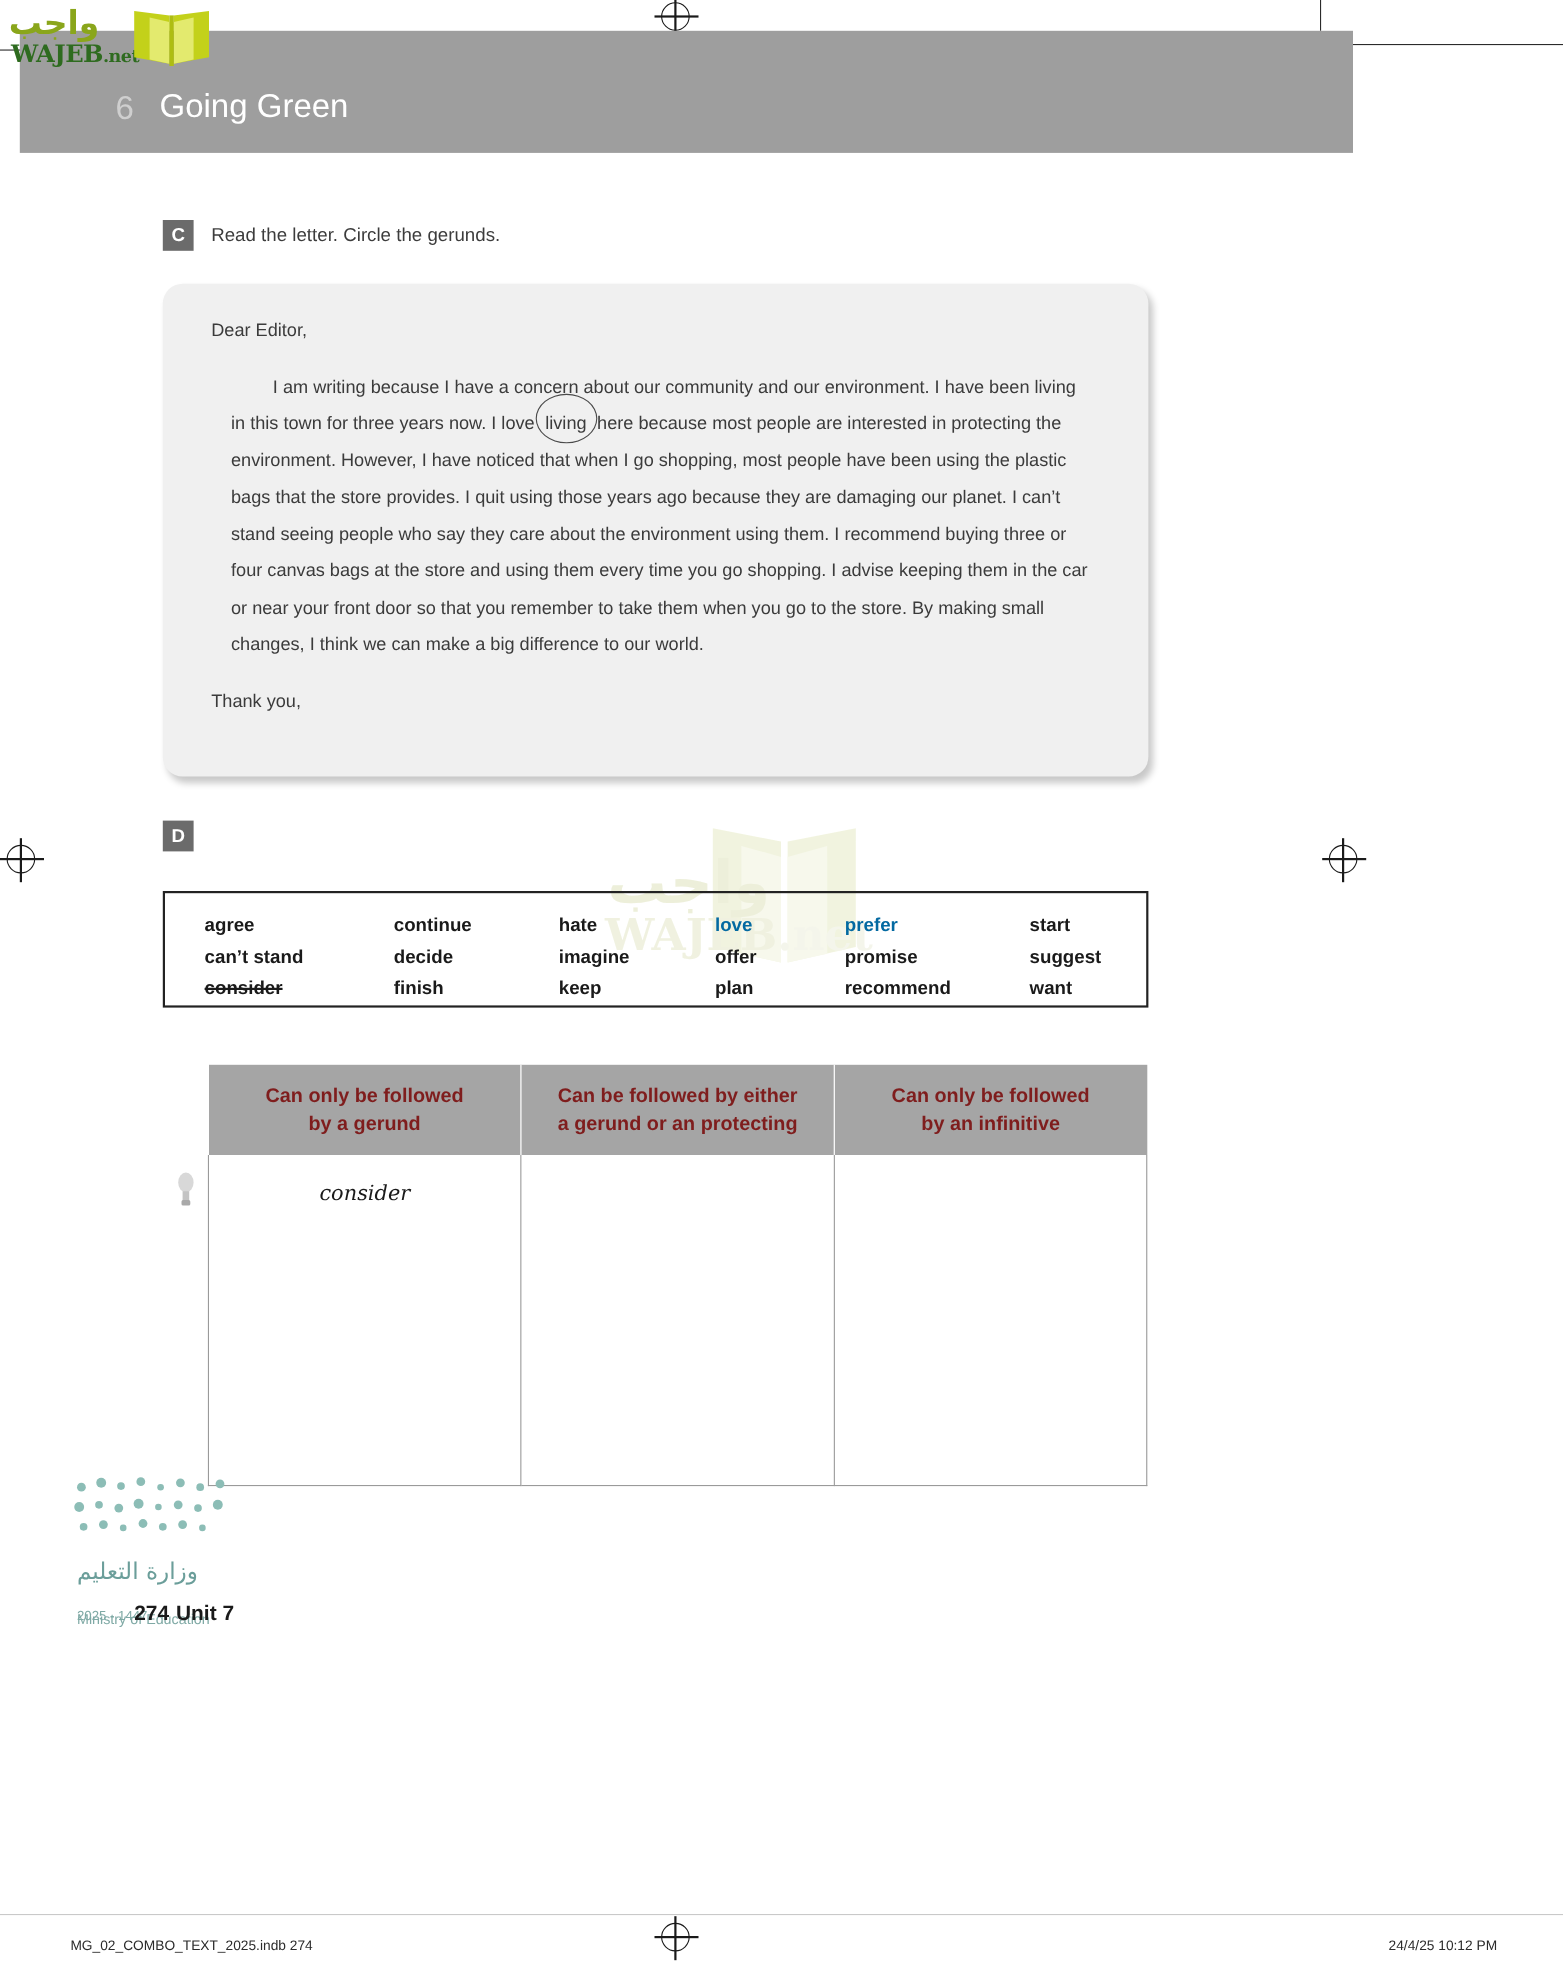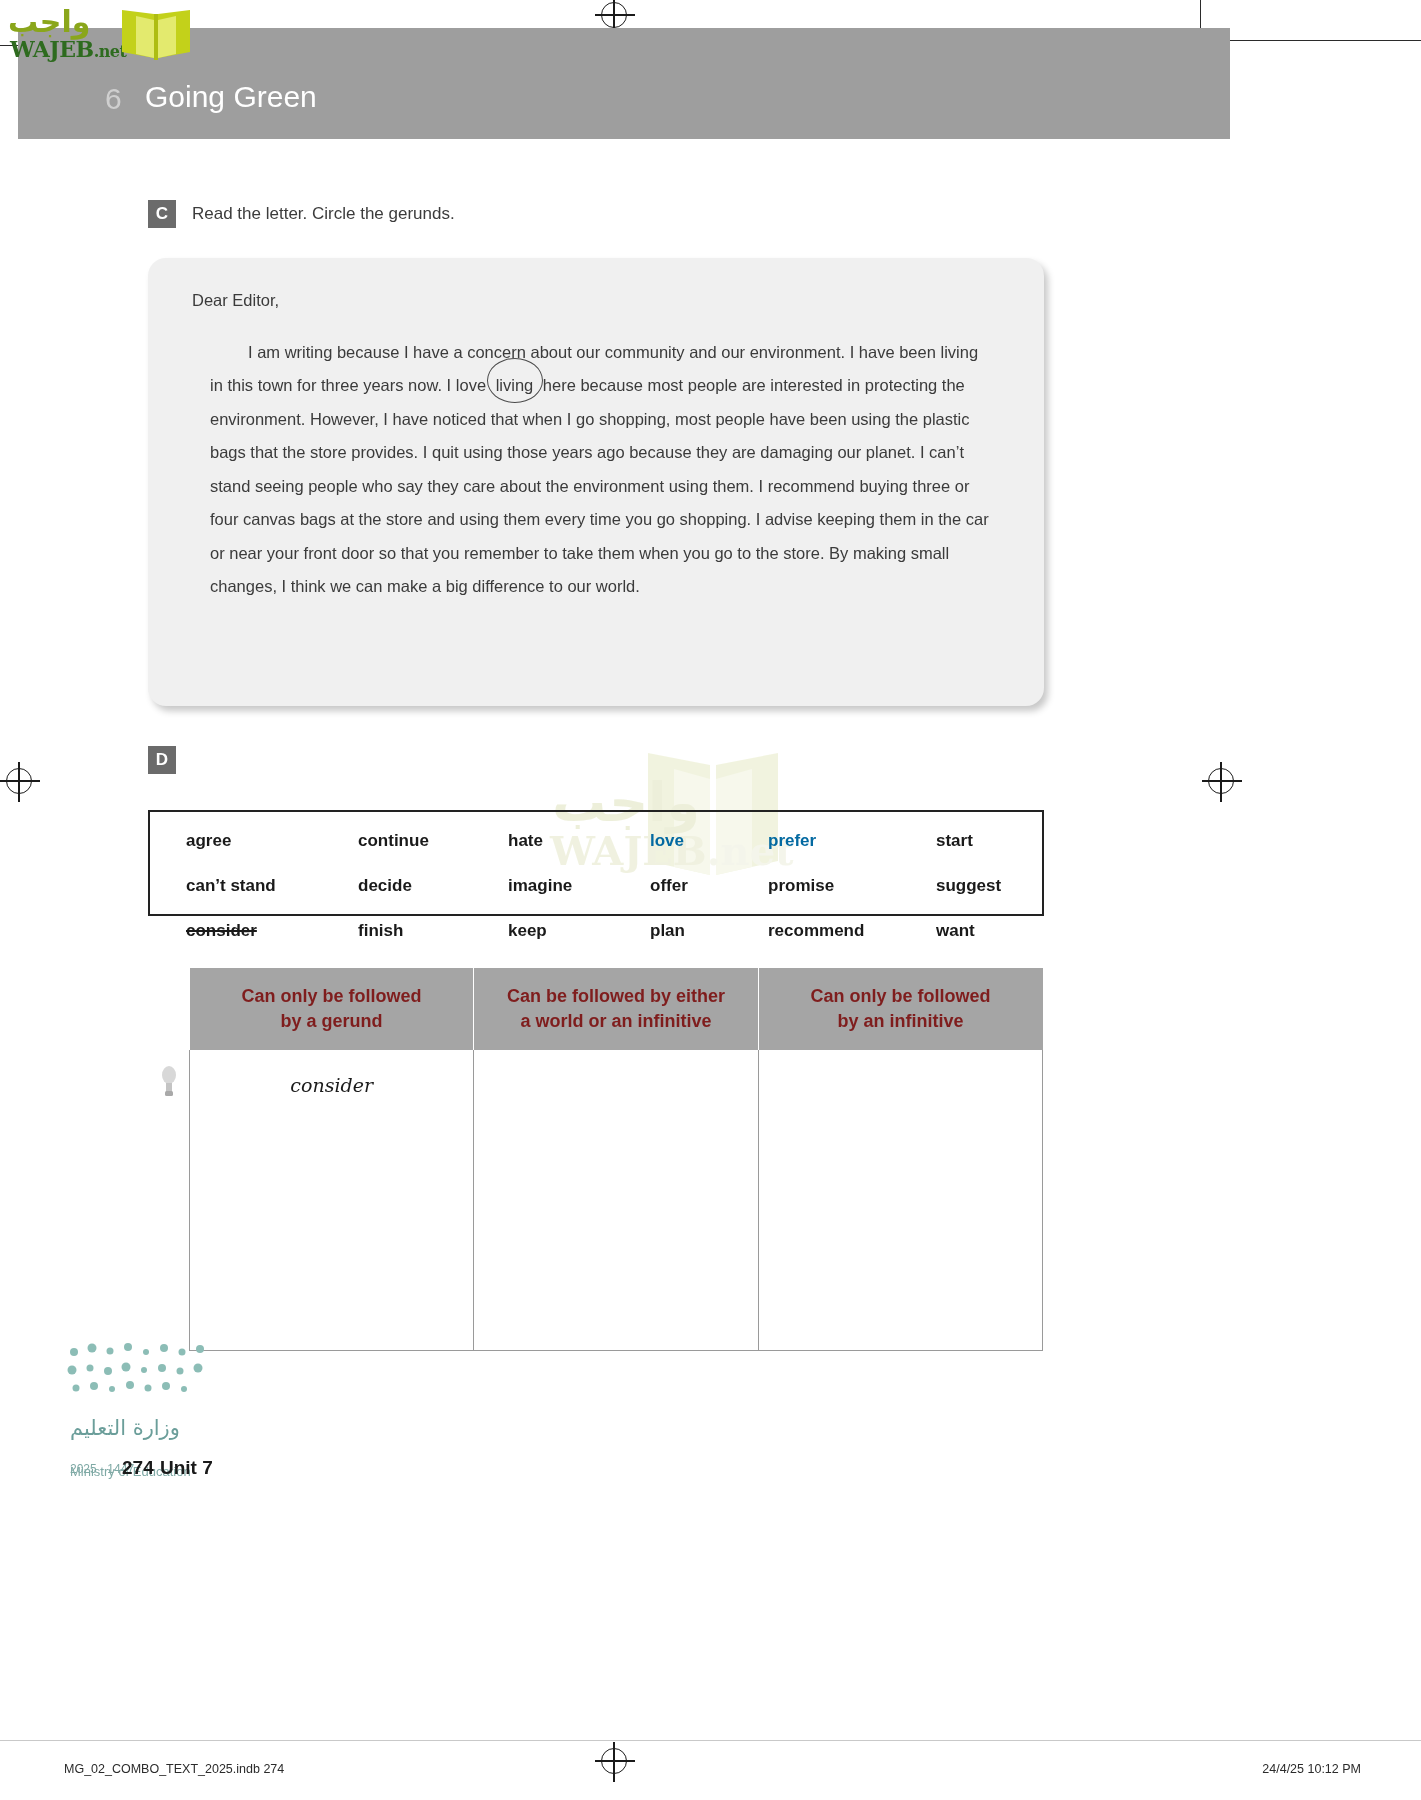--- a/index.html
+++ b/index.html
@@ -140,21 +140,21 @@
     width: 896px; height: 106px;
     border: 2.5px solid #222222;
     background: transparent;
   }
   .verb-grid {
     position: absolute;
     left: 36px; top: 14px;
     width: 830px;
     display: grid;
     grid-template-columns: 172px 150px 142px 118px 168px 120px;
-    row-gap: 16px;
+    row-gap: 0px;
   }
   .verb-item {
     font-size: 17px;
     font-weight: bold;
     color: #1a1a1a;
     line-height: 29px;
     white-space: nowrap;
   }
   .verb-item.highlight { color: #0369a1; }
   .verb-item.struck { text-decoration: line-through; text-decoration-thickness: 2px; }
@@ -287,20 +287,21 @@
 <svg class="bulb" style="left:160px; top:345px;" viewBox="0 0 18 40">
   <ellipse cx="9" cy="11" rx="7" ry="9" fill="#d8d8d8"></ellipse>
   <rect x="6" y="19" width="6" height="9" fill="#c4c4c4"></rect>
   <rect x="5" y="27" width="8" height="5" rx="1.5" fill="#a9a9a9"></rect>
 </svg>
 
 <div class="letter-card">
   <div class="letter-body">
     <p class="letter-salutation">Dear Editor,</p>
     <p class="letter-para"><span class="letter-indent"></span><span>I am writing because I have a concern about our community and our environment. I have been living in this town for three years now. I love </span><span class="circled"><span class="ellipse"></span><span>living</span></span><span> here because most people are interested in protecting the environment. However, I have noticed that when I go shopping, most people have been using the plastic bags that the store provides. I quit using those years ago because they are damaging our planet. I can’t stand seeing people who say they care about the environment using them. I recommend buying three or four canvas bags at the store and using them every time you go shopping. I advise keeping them in the car or near your front door so that you remember to take them when you go to the store. By making small changes, I think we can make a big difference to our world.</span></p>
+    <p class="letter-close">Thank you,</p>
   </div>
 </div>
 
 <div class="watermark">
   <svg width="340" height="180" viewBox="0 0 340 180" style="position:absolute;left:90px;top:0;">
     <path d="M80 20 L80 130 L18 116 L18 8 Z" fill="#e7ebc6"></path>
     <path d="M86 20 L86 130 L148 116 L148 8 Z" fill="#e7ebc6"></path>
     <path d="M80 34 L80 130 L44 122 L44 24 Z" fill="#f1f3de"></path>
     <path d="M86 34 L86 130 L122 122 L122 24 Z" fill="#f1f3de"></path>
   </svg>
@@ -343,21 +344,21 @@
 
 <table class="chart">
   <thead>
     <tr>
       <th>
         <div>Can only be followed</div>
         <div>by a gerund</div>
       </th>
       <th>
         <div>Can be followed by either</div>
-        <div>a world or an infinitive</div>
+        <div>a gerund or an protecting</div>
       </th>
       <th>
         <div>Can only be followed</div>
         <div>by an infinitive</div>
       </th>
     </tr>
   </thead>
   <tbody>
     <tr>
       <td><span class="handwritten">consider</span></td>

